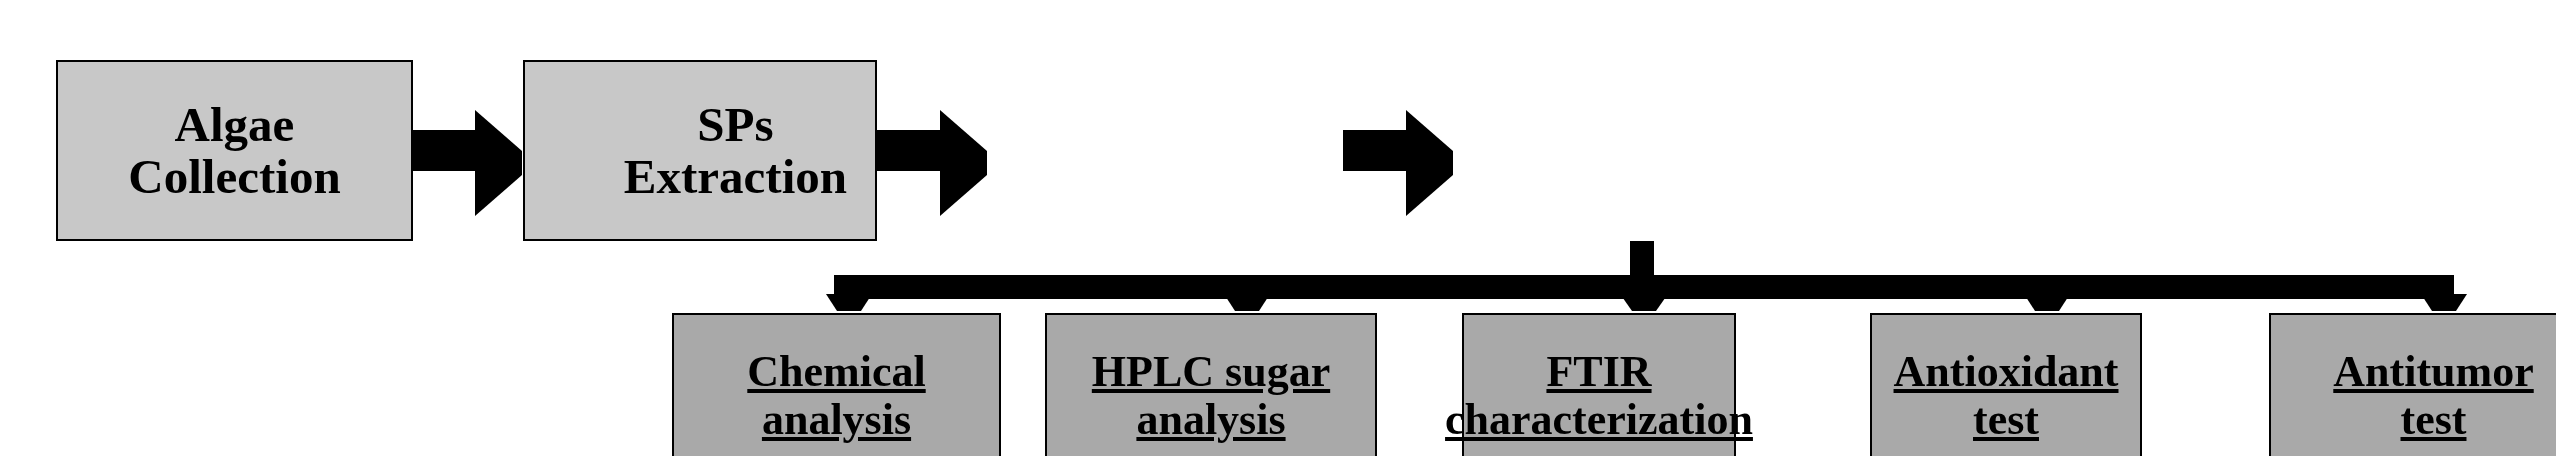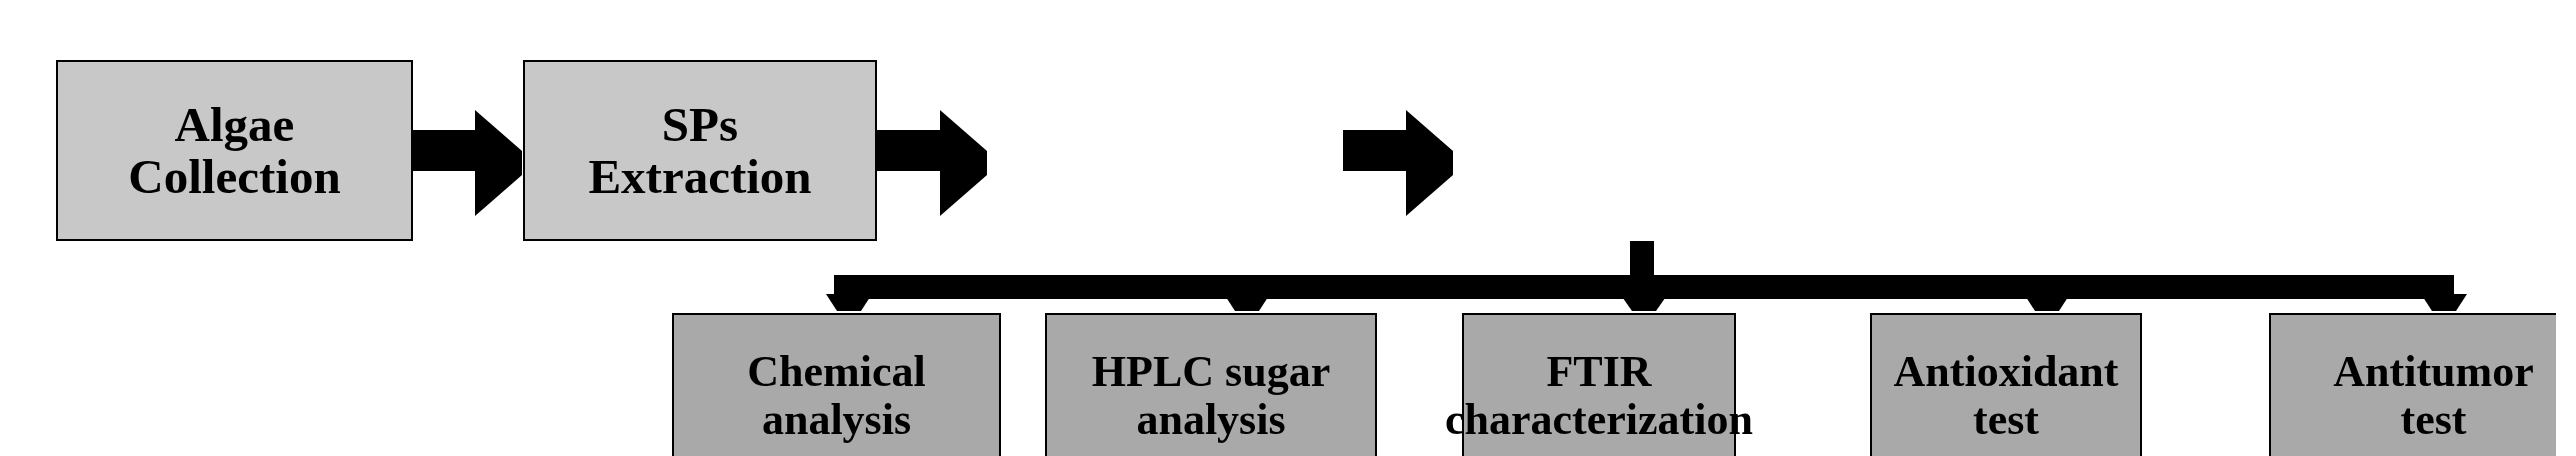--- a/index.html
+++ b/index.html
@@ -38,21 +38,21 @@
     height: 166px;
     background: var(--bottom-box-fill);
   }
   .box-label {
     font-weight: bold;
     color: var(--text);
     white-space: pre-line;
     text-align: center;
   }
   .top-row .box-label { font-size: 49px; line-height: 1.06; }
-  .bottom-row .box-label { font-size: 44px; line-height: 1.1; }
+  .bottom-row .box-label { font-size: 44px; line-height: 1.1; text-decoration: underline; }
 
   
   .block-shaft {
     position: absolute;
     top: 90px;
     height: 41px;
     background: var(--arrow);
   }
   .block-head {
     position: absolute;
@@ -83,21 +83,21 @@
 </style>
 </head>
 <body>
 
 <div class="stage">
 
   <div class="box top-row" style="left:16px;   width:357px;">
     <span class="box-label">Algae
 Collection</span>
   </div>
-  <div class="box top-row" style="left:483px;  width:354px;">
+  <div class="box top-row" style="left:483px;  width:354px;justify-content:flex-end;">
     <span class="box-label">SPs
 Extraction</span>
   </div>
 
   <div>
     <div class="block-shaft" style="left:372px;  width:65px;"></div>
     <div class="block-head" style="left:435px;"></div>
   </div>
   <div>
     <div class="block-shaft" style="left:836px; width:66px;"></div>

